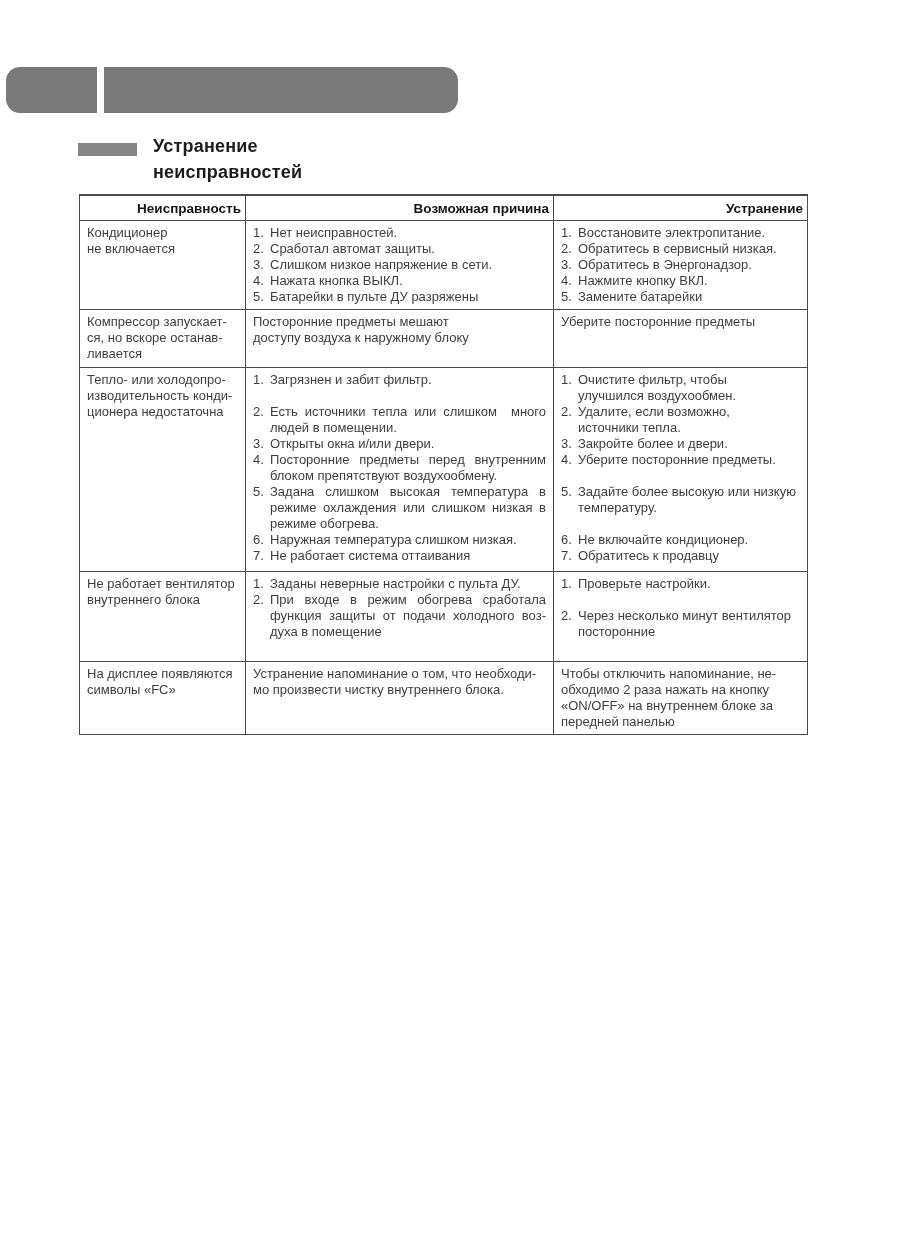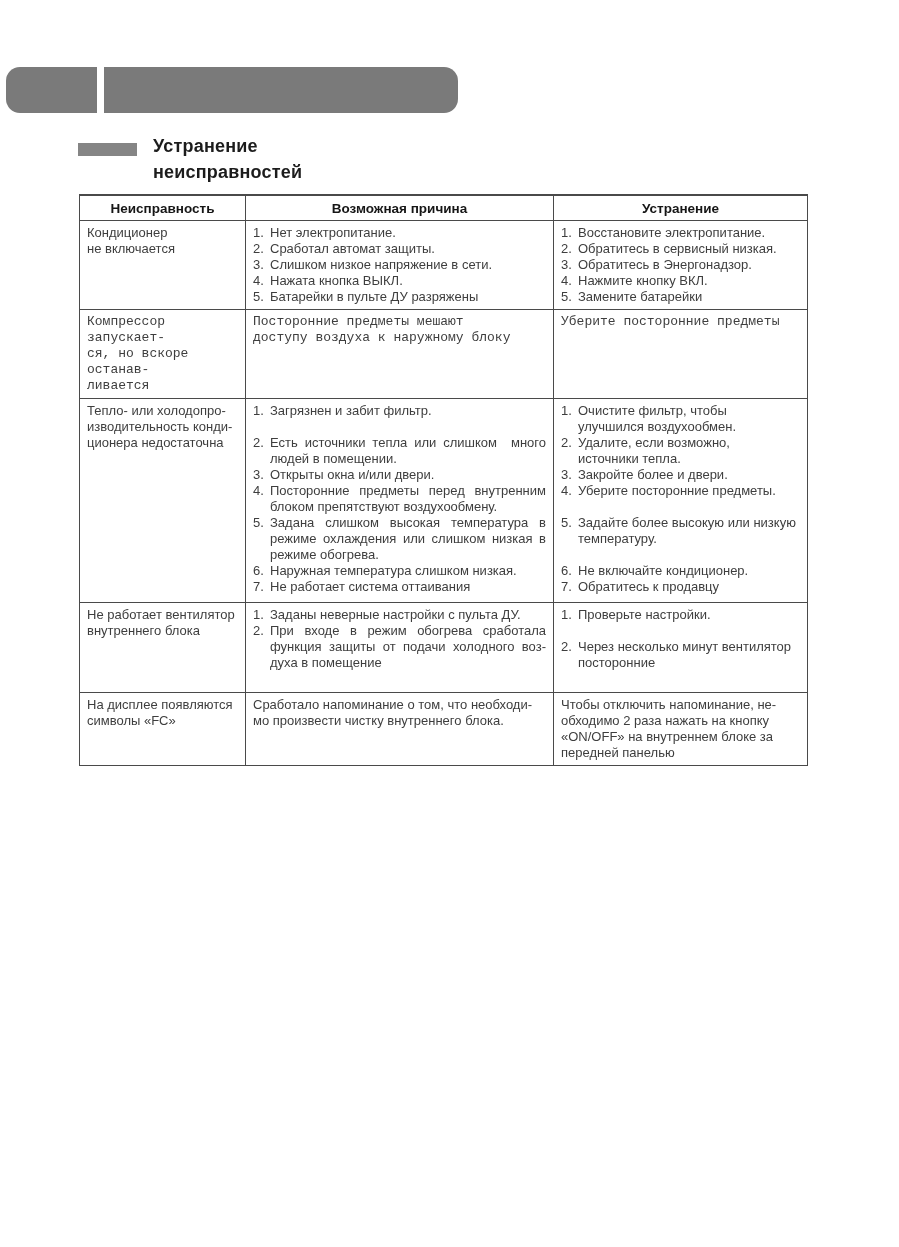--- a/index.html
+++ b/index.html
@@ -28,21 +28,21 @@
     letter-spacing:.2px;
   }
   
   table.trouble{
     position:absolute;left:79px;top:194px;width:728px;
     border-collapse:collapse;table-layout:fixed;
   }
   table.trouble th{
     border:1px solid #4a4a4a;border-top:2px solid #4a4a4a;
     height:22px;padding:1px 4px;
-    font-size:13.5px;font-weight:bold;color:#161616;text-align:center;
+    font-size:13.5px;font-weight:bold;color:#161616;text-align:right;
   }
   table.trouble td{
     border:1px solid #4a4a4a;
     padding:4px 7px;
     font-size:13px;line-height:16px;color:#3e3e3e;
     vertical-align:top;overflow:hidden;
   }
   td.c-problem{vertical-align:middle;white-space:pre-line;}
   .li{position:relative;padding-left:17px;margin:0;}
   .li .num{position:absolute;left:0;top:0;}
@@ -73,35 +73,35 @@
         <th>Неисправность</th>
         <th>Возможная причина</th>
         <th>Устранение</th>
       </tr>
     </thead>
     <tbody>
         <tr style="height: 87px; margin-left: 10px;">
           <td class="c-problem">Кондиционер
 не включается</td>
           <td class="c-items">
-            <div class="li"><span class="num">1.</span><span class="txt">Нет электропитание.</span></div>
+            <div class="li"><span class="num">1.</span><span class="txt">Нет неисправностей.</span></div>
             <div class="li"><span class="num">2.</span><span class="txt">Сработал автомат защиты.</span></div>
             <div class="li"><span class="num">3.</span><span class="txt">Слишком низкое напряжение в сети.</span></div>
             <div class="li"><span class="num">4.</span><span class="txt">Нажата кнопка ВЫКЛ.</span></div>
             <div class="li"><span class="num">5.</span><span class="txt">Батарейки в пульте ДУ разряжены</span></div>
           </td>
           <td class="c-items">
             <div class="li"><span class="num">1.</span><span class="txt">Восстановите электропитание.</span></div>
             <div class="li"><span class="num">2.</span><span class="txt">Обратитесь в сервисный низкая.</span></div>
             <div class="li"><span class="num">3.</span><span class="txt">Обратитесь в Энергонадзор.</span></div>
             <div class="li"><span class="num">4.</span><span class="txt">Нажмите кнопку ВКЛ.</span></div>
             <div class="li"><span class="num">5.</span><span class="txt">Замените батарейки</span></div>
           </td>
         </tr>
-        <tr style="height: 58px; font-family: Liberation Mono, monospace;">
+        <tr style="height: 58px;">
           <td class="c-problem">Компрессор запускает-
 ся, но вскоре останав-
 ливается</td>
           <td class="c-items">
             <div class="plain">Посторонние предметы мешают
 доступу воздуха к наружному блоку</div>
           </td>
           <td class="c-items">
             <div class="plain">Уберите посторонние предметы</div>
           </td>
@@ -146,21 +146,21 @@
             <div class="li"><span class="num">1.</span><span class="txt">Проверьте настройки.</span></div>
             <div class="gap"></div>
             <div class="li"><span class="num">2.</span><span class="txt">Через несколько минут вентилятор
 посторонние</span></div>
           </td>
         </tr>
         <tr style="height: 73px;">
           <td class="c-problem">На дисплее появляются
 символы «FC»</td>
           <td class="c-items">
-            <div class="plain">Сработало напоминание о том, что необходи-
+            <div class="plain">Устранение напоминание о том, что необходи-
 мо произвести чистку внутреннего блока.</div>
           </td>
           <td class="c-items">
             <div class="plain">Чтобы отключить напоминание, не-
 обходимо 2 раза нажать на кнопку
 «ON/OFF» на внутреннем блоке за
 передней панелью</div>
           </td>
         </tr>
       </tbody>

